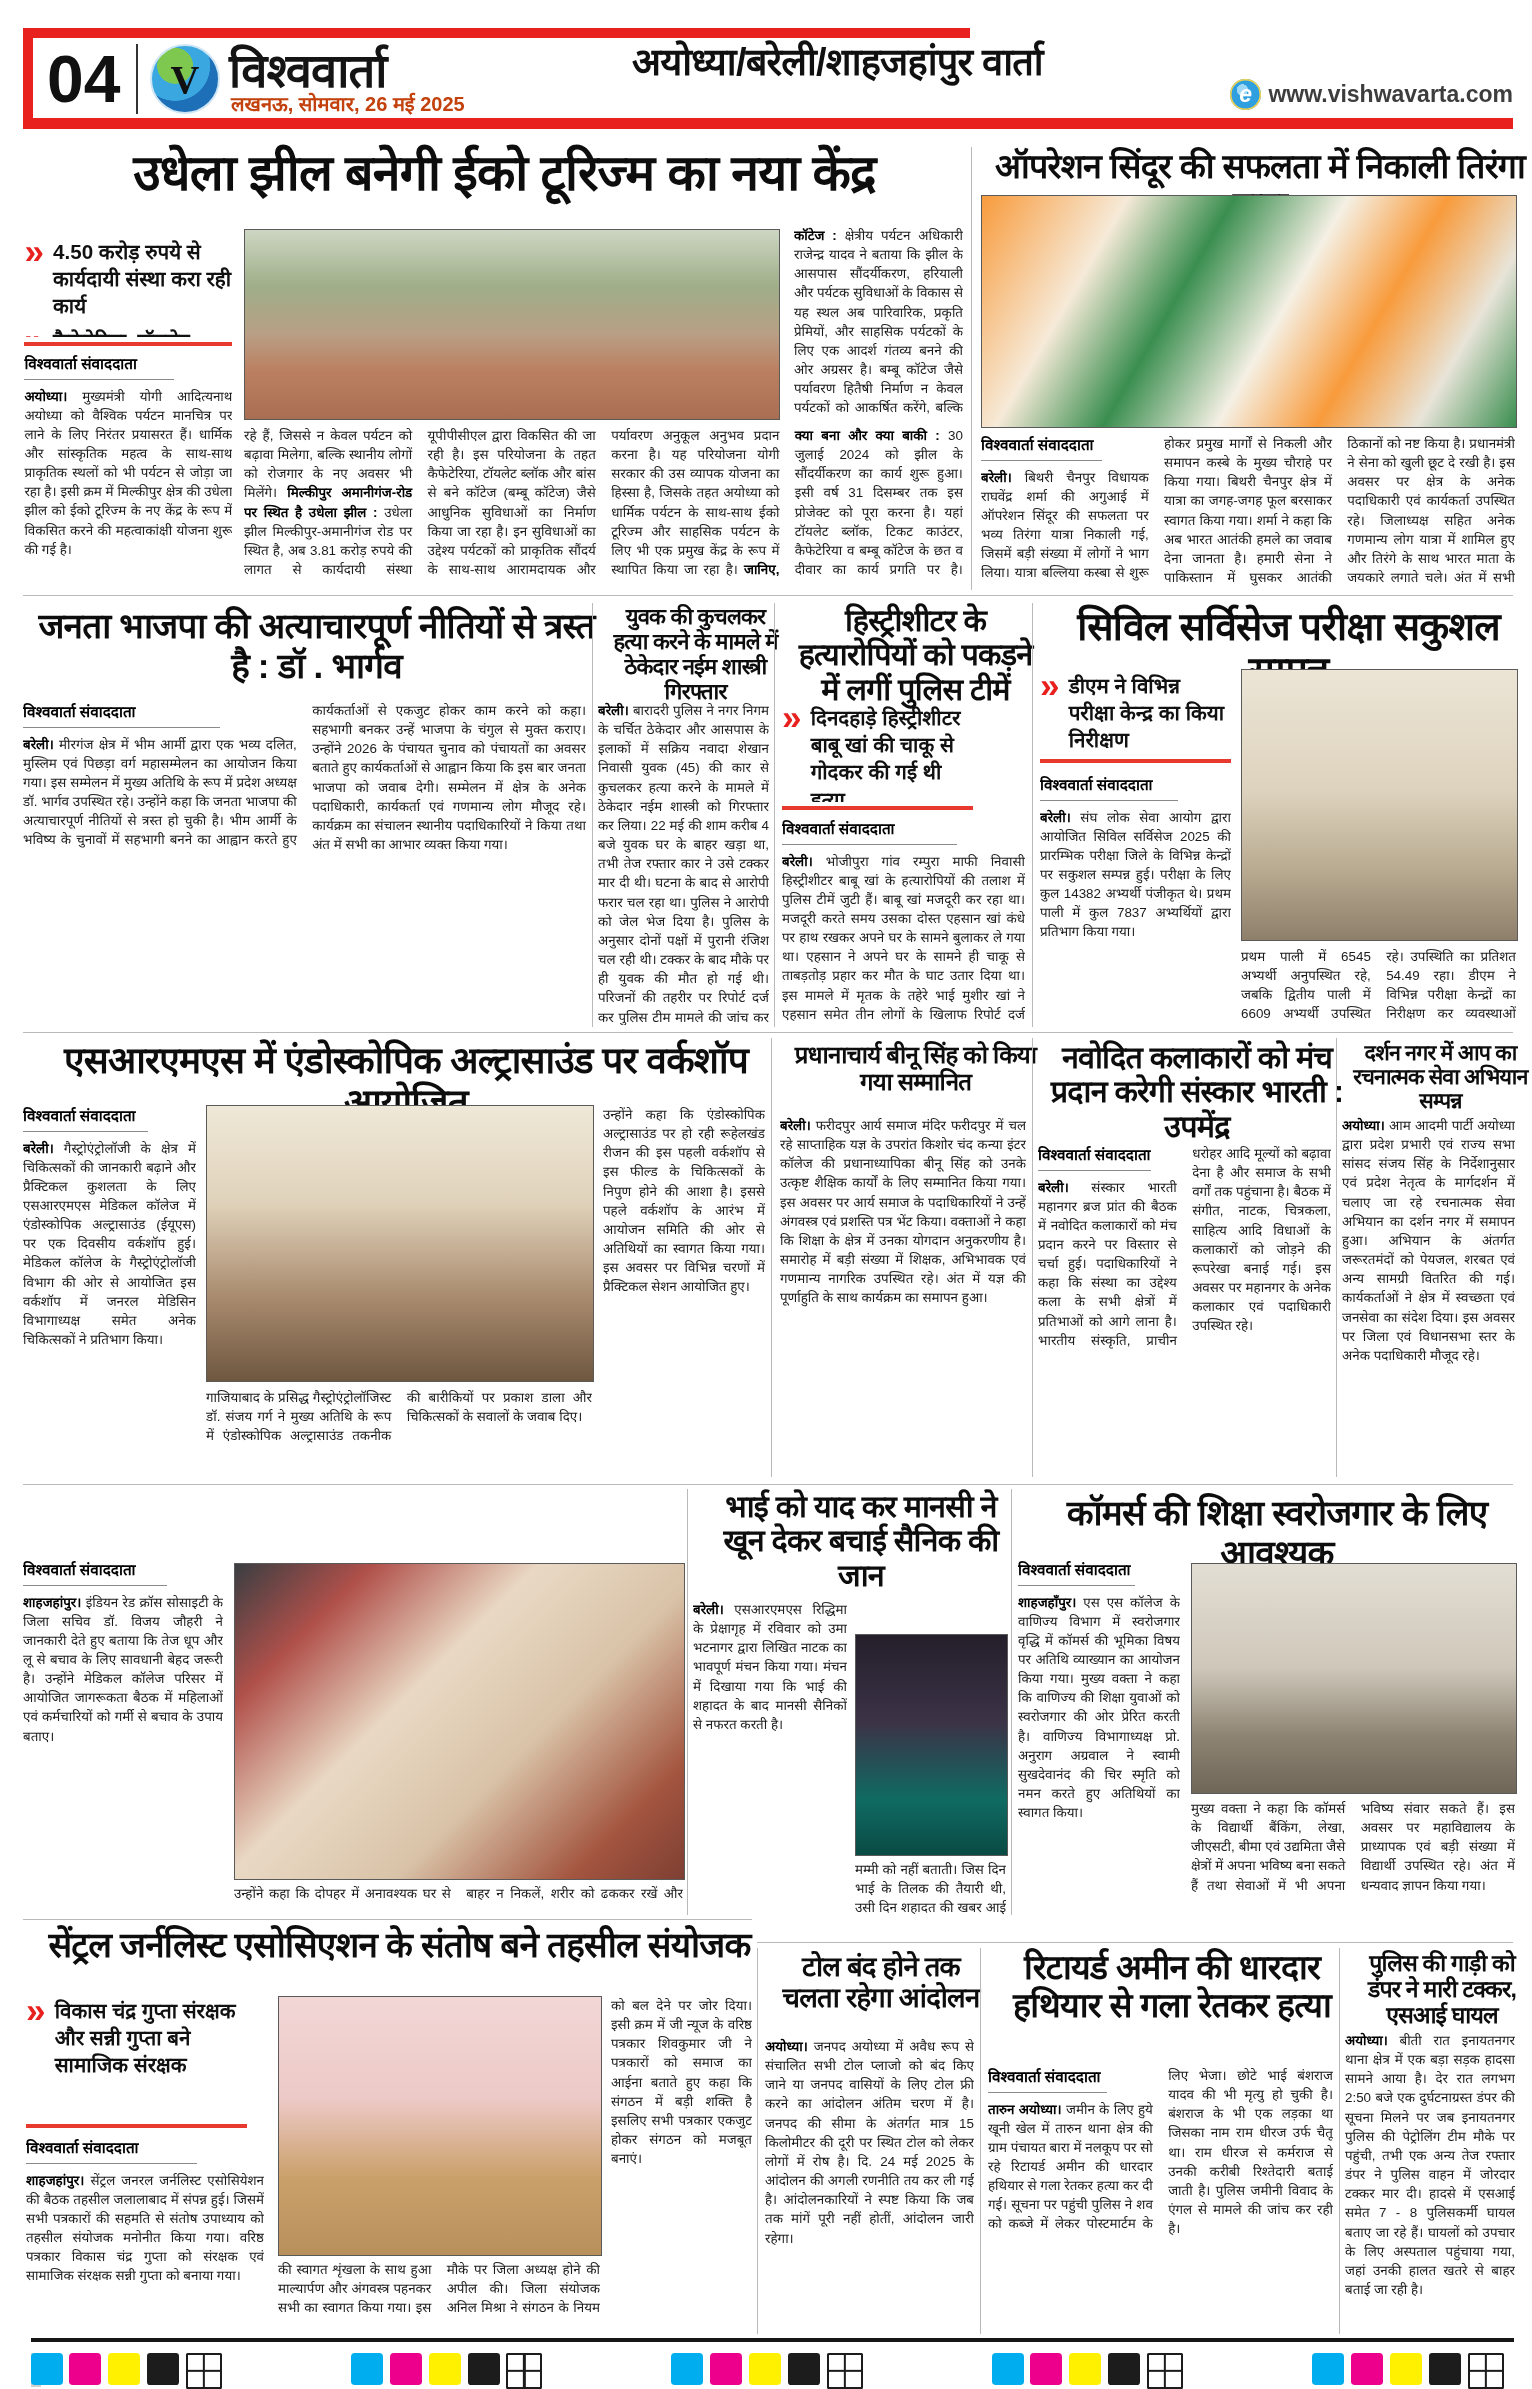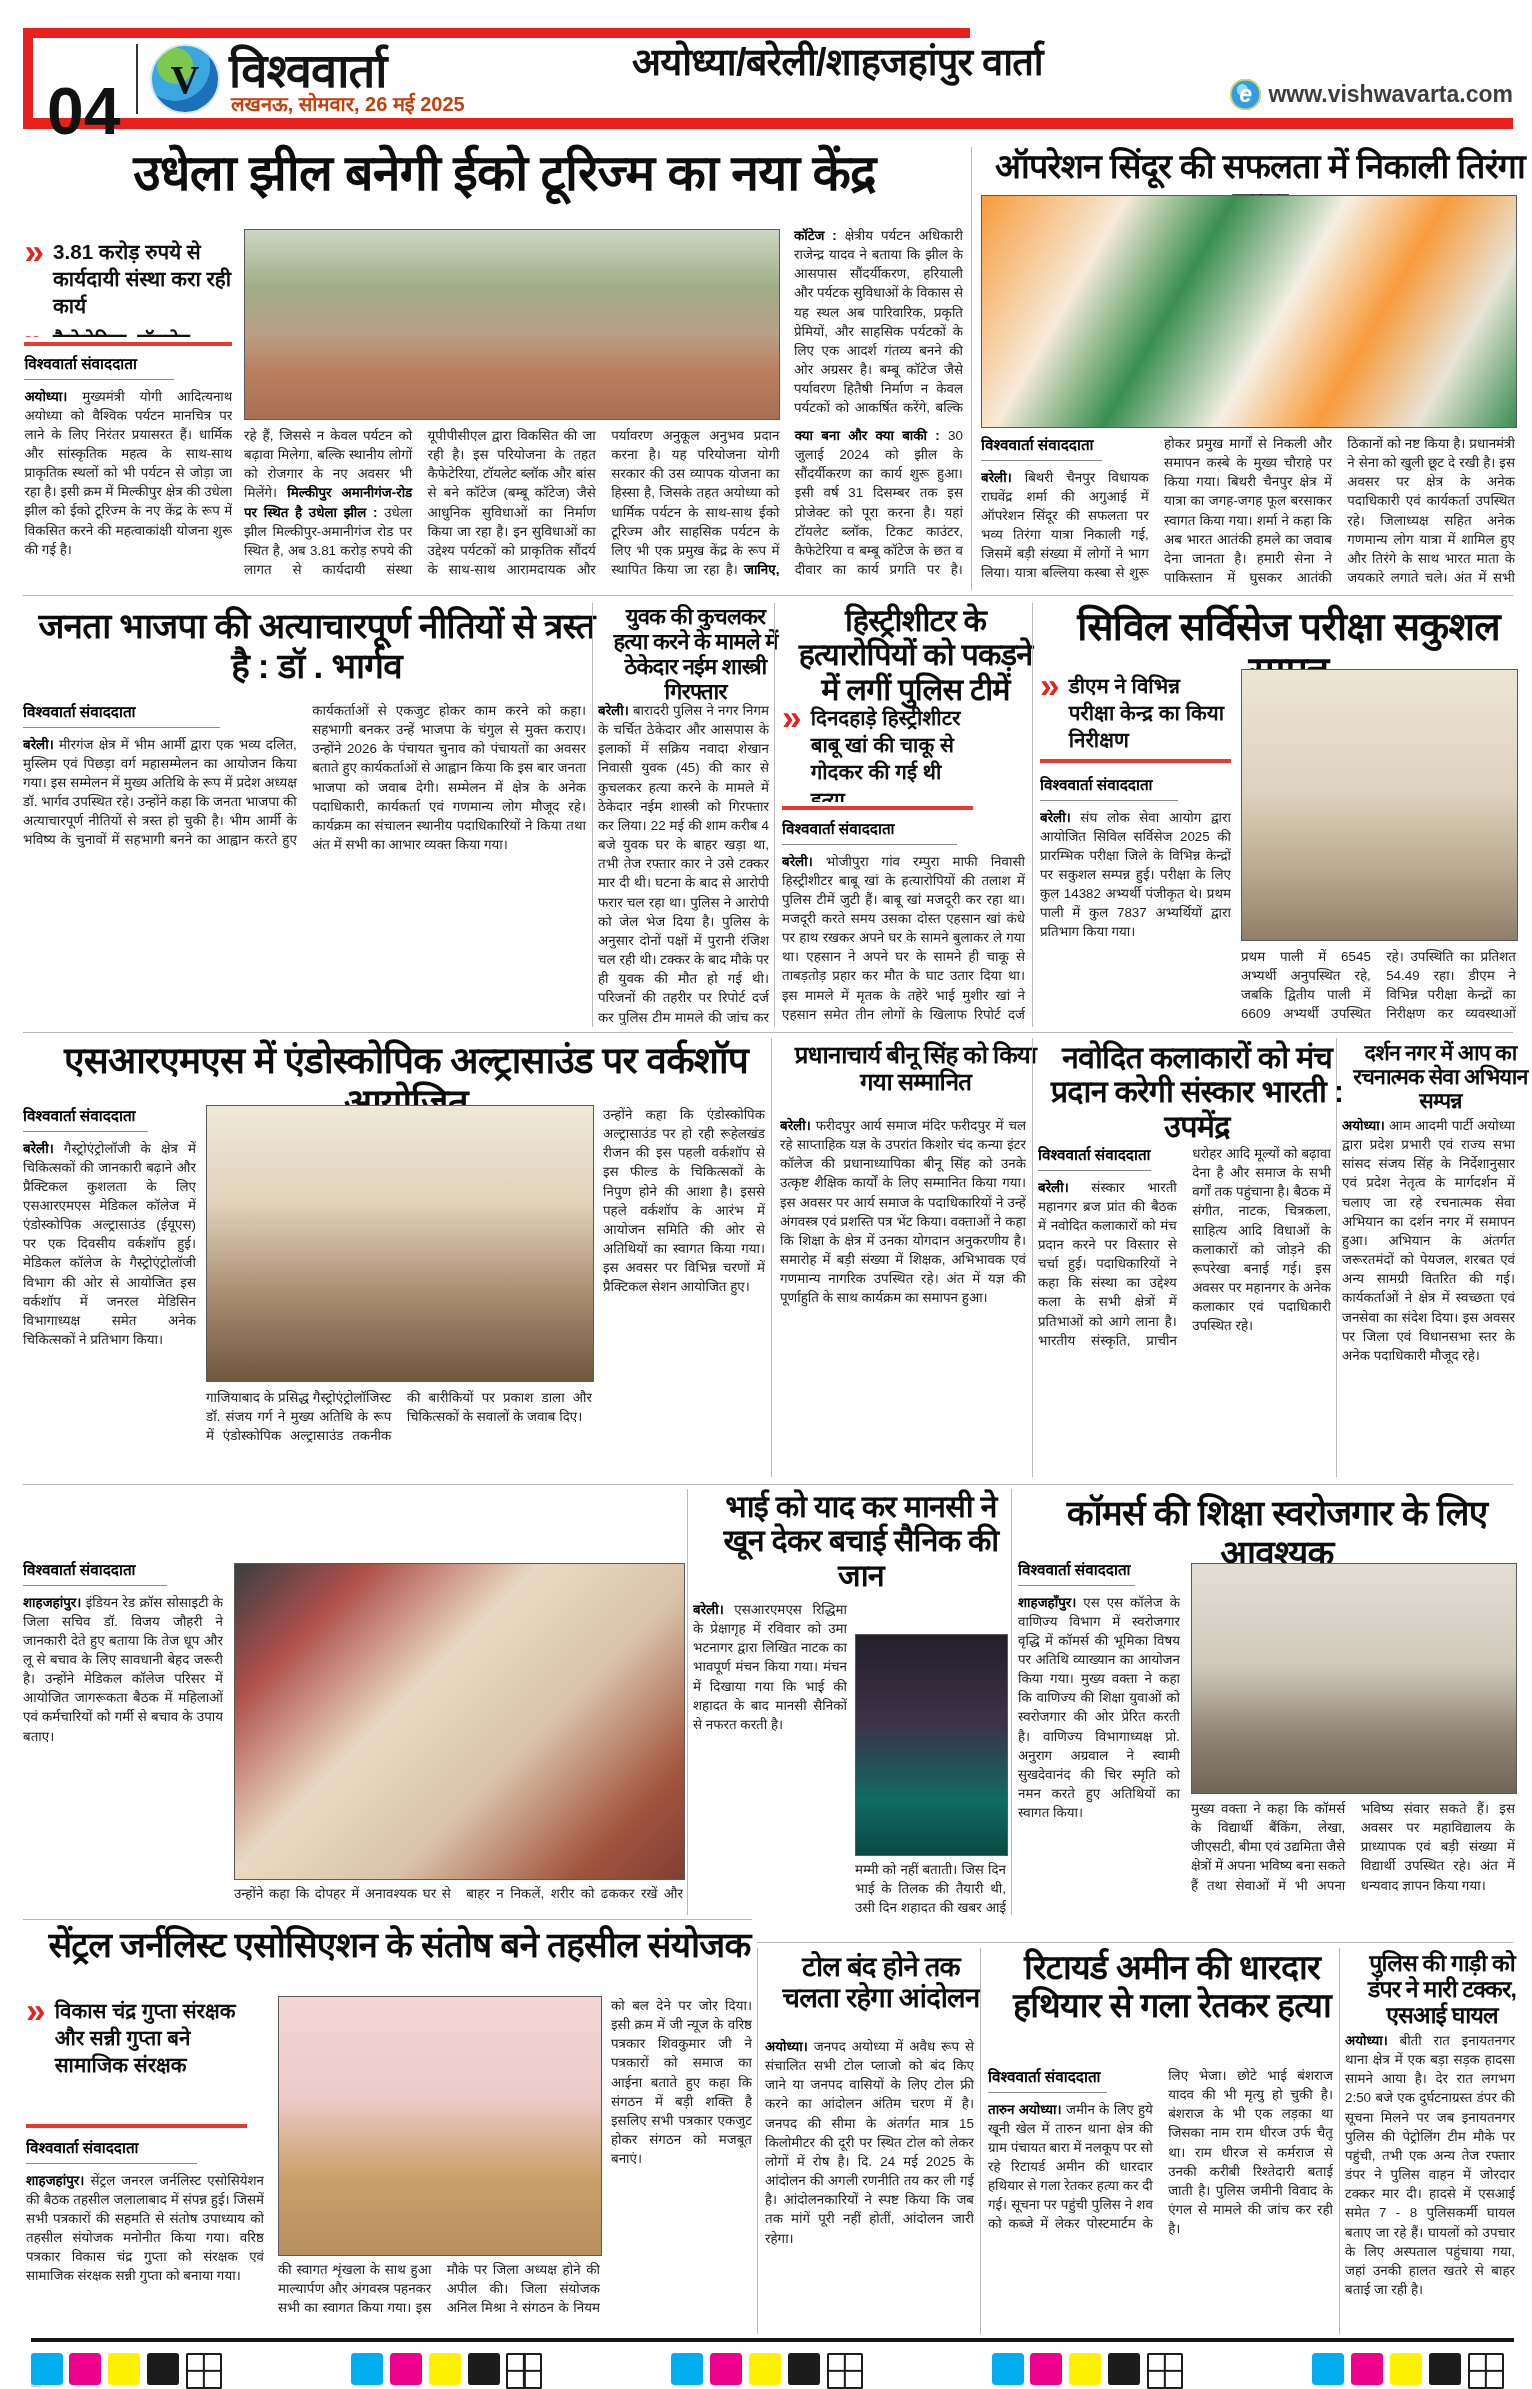--- a/index.html
+++ b/index.html
@@ -1,20 +1,20 @@
 <!DOCTYPE html>
 <html style="font-size:12.2px"><head>
 <meta charset="utf-8">
 <style>
   html,body{margin:0;padding:0;background:#e9e9e9;}
   .sheet{position:relative;width:1533px;height:2389px;background:#ffffff;margin:0 auto;
          font-family:"Liberation Sans","DejaVu Sans",sans-serif;color:#1a1a1a;overflow:hidden;}
   
   .redbar{position:absolute;background:#e8201e;}
-  .pageno{position:absolute;font-size:66px;font-weight:900;color:#111;line-height:1;margin-top:32px;}
+  .pageno{position:absolute;font-size:66px;font-weight:900;color:#111;line-height:1;}
   .hdiv{position:absolute;width:1.5px;background:#333;}
   .logo{position:absolute;width:66px;height:66px;border-radius:50%;
         background:radial-gradient(circle at 35% 30%,#7ec850 0 28%,#3aa7e0 29% 55%,#1d6fb8 56% 100%);
         display:flex;align-items:center;justify-content:center;border:2.3px solid #cfe6f5;}
   .logo span{font-size:40px;font-weight:900;color:#111;font-family:"Liberation Serif",serif;}
   .masthead{position:absolute;font-size:47px;font-weight:900;color:#141414;letter-spacing:-0.8px;}
   .edition{position:absolute;font-size:20px;font-weight:700;color:#c2410c;}
   .section-title{position:absolute;font-size:38px;font-weight:900;color:#101010;letter-spacing:-0.8px;}
   .website{position:absolute;font-size:23px;font-weight:700;color:#3d3d3d;display:flex;align-items:center;gap:7.6px;}
   .eicon{width:30.5px;height:30.5px;border-radius:50%;
@@ -68,21 +68,21 @@
   <div class="website" style="right:20px;top:79px;">
     <span class="eicon">e</span>
     <span>www.vishwavarta.com</span>
   </div>
 
   <div class="hl" style="left:23px;top:145px;width:939px;font-size:50px;">उधेला झील बनेगी ईको टूरिज्म का नया केंद्र</div>
 
   <div class="kick" style="left:24.4px;top:238px;width:208px;height:99px;">
     <div class="krow">
         <span class="ch">»</span>
-      <span>3.81 करोड़ रुपये से कार्यदायी संस्था करा रही कार्य</span>
+      <span>4.50 करोड़ रुपये से कार्यदायी संस्था करा रही कार्य</span>
       </div>
     <div class="krow">
         <span class="ch">»</span>
       <span>कैफेटेरिया, टॉयलेट ब्लॉक, बम्बू कॉटेज का हो रहा निर्माण</span>
       </div>
   </div>
   <div class="redline" style="left:24.4px;top:342px;width:208px;"></div>
 
   <div class="bt" style="left:24.4px;top:353px;width:208px;height:235px;">
     <span class="rep">विश्ववार्ता संवाददाता</span><br>

